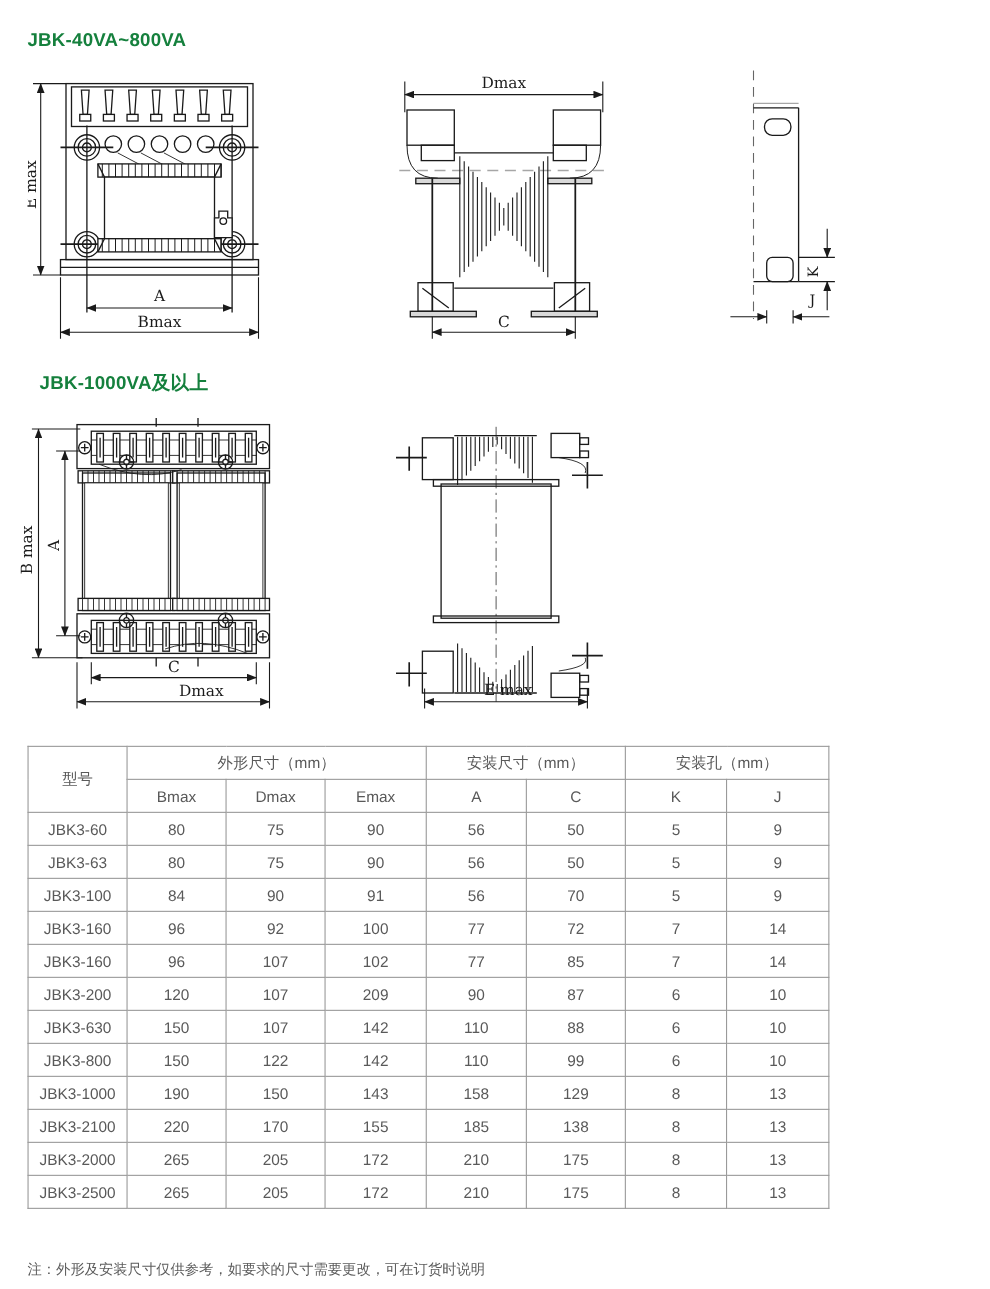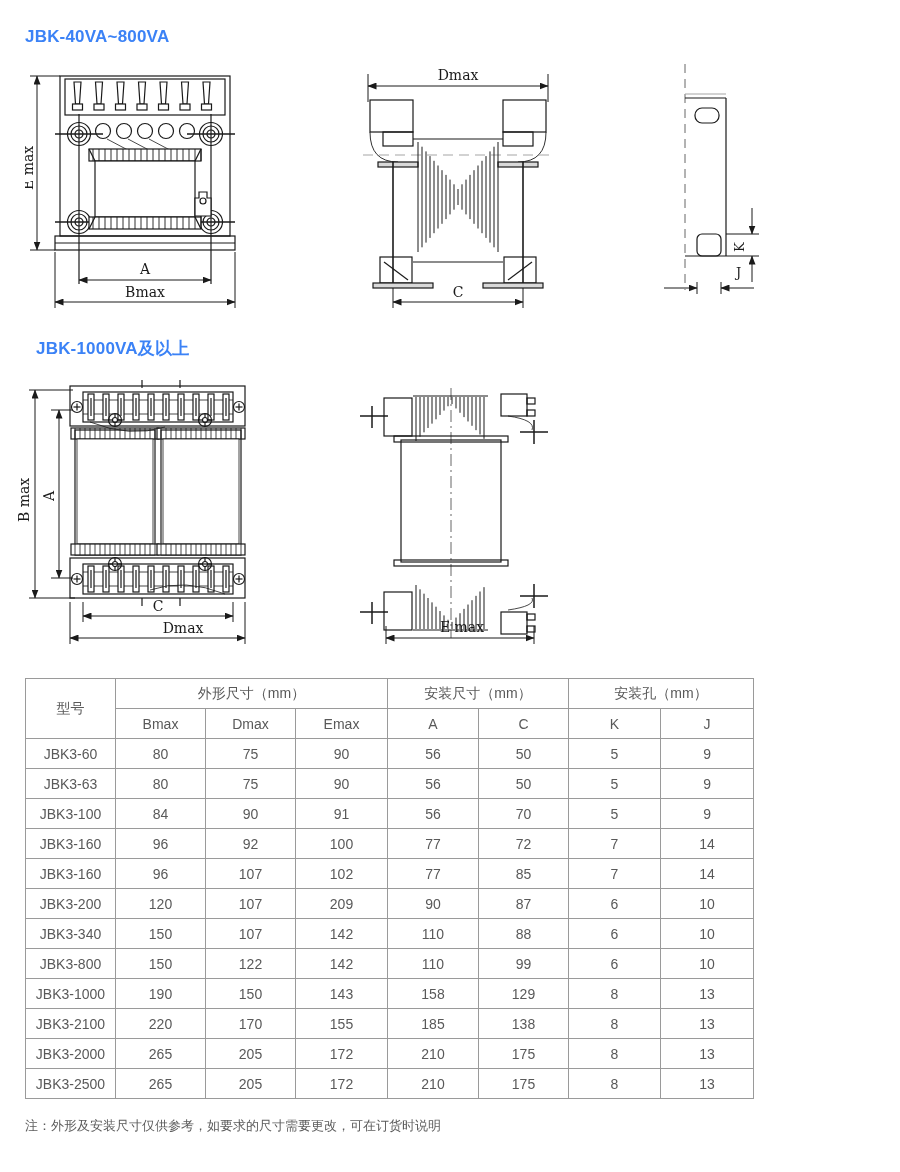--- a/index.html
+++ b/index.html
@@ -1,22 +1,22 @@
 <!DOCTYPE html>
 <html><head>
 <meta charset="utf-8">
 <style>
   html,body{margin:0;padding:0;}
   body{
     width:900px;height:1172px;position:relative;background:#ffffff;
     font-family:"Liberation Sans","DejaVu Sans",sans-serif;color:#595959;
   }
   .abs{position:absolute;}
-  .sec-title{font-size:17px;font-weight:bold;color:#3b82f6;letter-spacing:.2px;}
-  .note{font-size:13px;color:#5c5c5c;}
+  .sec-title{font-size:17px;font-weight:bold;color:#15803d;letter-spacing:.2px;}
+  .note{font-size:13px;color:#5c5c5c;margin-top:28px;}
   table.dims{border-collapse:collapse;table-layout:fixed;width:728px;border:1px solid #7d7d7d;background:#fff;}
   table.dims th,table.dims td{
     border:1px solid #9a9a9a;text-align:center;vertical-align:middle;
     font-weight:normal;font-size:14px;color:#595959;height:29px;padding:0;
   }
   svg text.dim{font-family:"DejaVu Serif","Liberation Serif",serif;font-size:14px;fill:#1a1a1a;}
   svg text.dim.small{font-size:13px;}
 </style>
 </head>
 <body>
@@ -576,21 +576,21 @@
         <td>JBK3-200</td>
         <td>120</td>
         <td>107</td>
         <td>209</td>
         <td>90</td>
         <td>87</td>
         <td>6</td>
         <td>10</td>
       </tr>
       <tr>
-        <td>JBK3-340</td>
+        <td>JBK3-630</td>
         <td>150</td>
         <td>107</td>
         <td>142</td>
         <td>110</td>
         <td>88</td>
         <td>6</td>
         <td>10</td>
       </tr>
       <tr>
         <td>JBK3-800</td>

